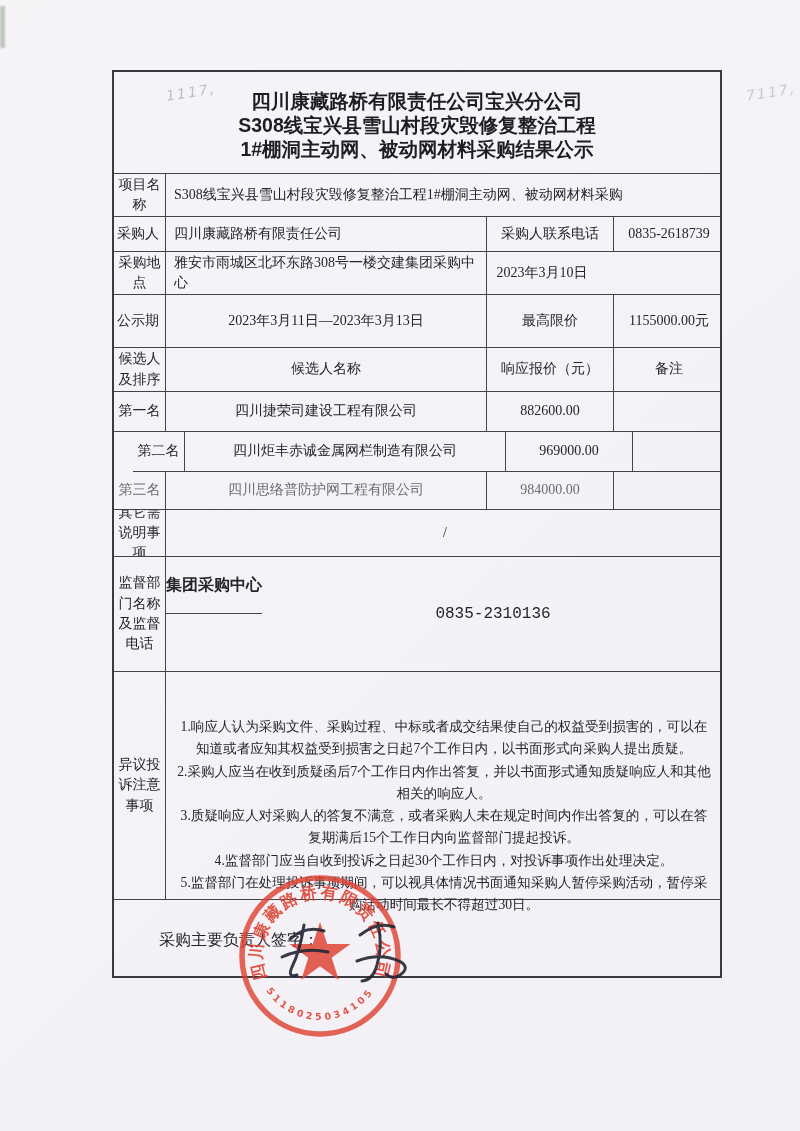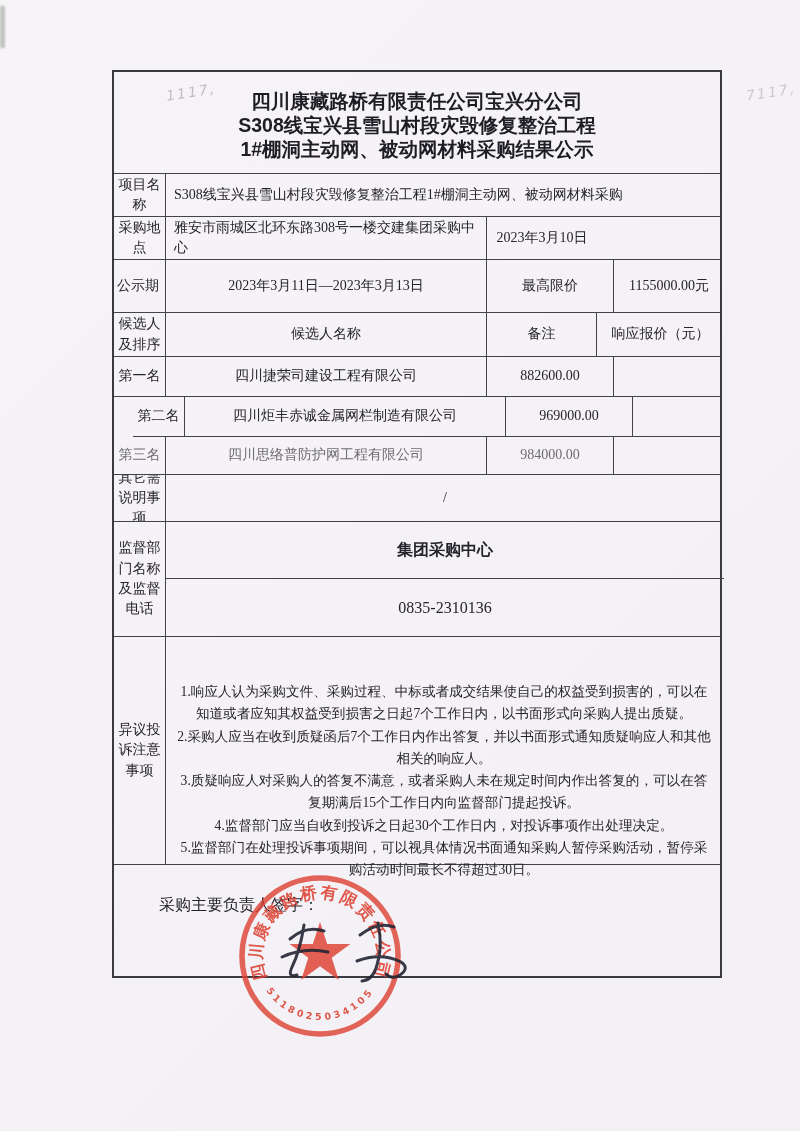--- a/index.html
+++ b/index.html
@@ -43,21 +43,21 @@
   .title-line{font-weight:bold;font-size:19.5px;line-height:24px;
     font-family:"Liberation Sans", sans-serif;color:#1f1d24;}
 
   .h-r1{height:43px;} .h-r2{height:35px;} .h-r3{height:43px;}
   .h-r4{height:53px;} .h-r5{height:44px;} .h-r6{height:40px;}
   .h-r7{height:40px;margin-left:19px;} .h-r8{height:38px;} .h-r9{height:47px;}
   .h-r10{height:115px;} .h-r11{height:228px;} .h-r12{height:80px;}
 
   .faded{color:#6e6c72;}
 
-  .sup-stack{width:558px;flex:none;display:flex;flex-direction:column;}
+  .sup-stack{width:558px;flex:none;display:flex;flex-direction:row;font-family:Liberation Mono, monospace;}
   .sup-top{height:57px;border-bottom:1.5px solid #45434a;display:flex;
     align-items:center;justify-content:center;box-sizing:border-box;font-weight:bold;}
   .sup-bottom{flex:1;display:flex;align-items:center;justify-content:center;}
 
   .dispute-cell{width:558px;flex:none;display:block;
     padding:44px 10px 8px 8px;font-size:13.6px;line-height:1.64;
     text-align:center;box-sizing:border-box;}
   .dispute-cell p{margin:0;}
 
   .sig-row{display:flex;align-items:center;padding-left:5px;box-sizing:border-box;}
@@ -83,39 +83,45 @@
       <div class="title-line">四川康藏路桥有限责任公司宝兴分公司</div>
       <div class="title-line">S308线宝兴县雪山村段灾毁修复整治工程</div>
       <div class="title-line">1#棚洞主动网、被动网材料采购结果公示</div>
     </div>
 
     <div class="trow h-r1">
       <div class="cell label-cell">项目名称</div>
       <div class="cell c-wide left-pad">S308线宝兴县雪山村段灾毁修复整治工程1#棚洞主动网、被动网材料采购</div>
     </div>
 
+    <div class="trow h-r2">
+      <div class="cell label-cell">采购人</div>
+      <div class="cell c-main left-pad">四川康藏路桥有限责任公司</div>
+      <div class="cell c-sub">采购人联系电话</div>
+      <div class="cell c-val">0835-2618739</div>
+    </div>
 
     <div class="trow h-r3">
       <div class="cell label-cell">采购地点</div>
       <div class="cell c-main left-pad">雅安市雨城区北环东路308号一楼交建集团采购中心</div>
       <div class="cell c-val">2023年3月10日</div>
     </div>
 
     <div class="trow h-r4">
       <div class="cell label-cell">公示期</div>
       <div class="cell c-main">2023年3月11日—2023年3月13日</div>
       <div class="cell c-sub">最高限价</div>
       <div class="cell c-val">1155000.00元</div>
     </div>
 
     <div class="trow h-r5">
       <div class="cell label-cell">候选人及排序</div>
       <div class="cell c-main">候选人名称</div>
+      <div class="cell c-sub">响应报价（元）</div>
       <div class="cell c-val">备注</div>
-      <div class="cell c-sub">响应报价（元）</div>
     </div>
 
     <div class="trow h-r6">
       <div class="cell label-cell" style="justify-content:center;">第一名</div>
       <div class="cell c-main">四川捷荣司建设工程有限公司</div>
       <div class="cell c-sub">882600.00</div>
       <div class="cell c-val"></div>
     </div>
     <div class="trow h-r7">
       <div class="cell label-cell" style="justify-content:center;">第二名</div>

